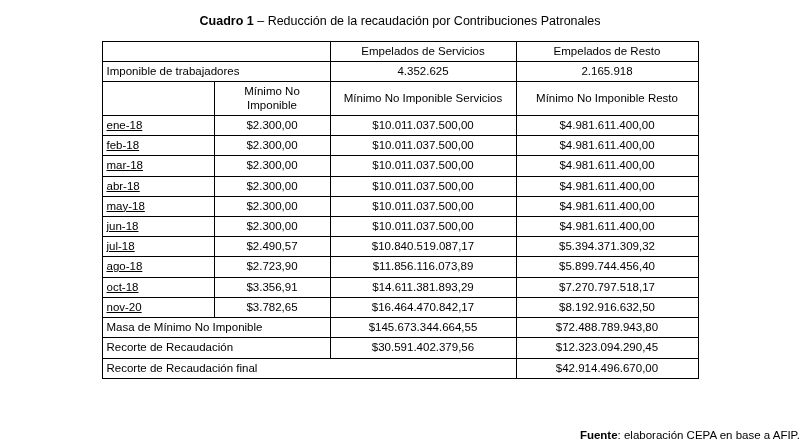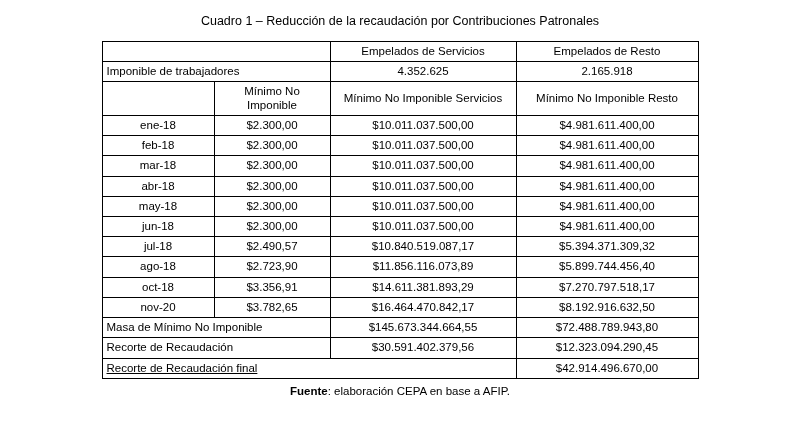--- a/index.html
+++ b/index.html
@@ -21,26 +21,27 @@
     box-sizing: border-box;
   }
   .caption-top {
     text-align: center;
     font-size: 12.5px;
     padding-top: 14px;
     padding-bottom: 12px;
     line-height: 1.2;
   }
   .caption-top .lead {
-    font-weight: normal;
+    font-weight: bold;
   }
   .caption-bottom {
-    text-align: center;
+    text-align: right;
     font-size: 11.5px;
     padding-top: 6px;
+    margin-top: 44px;
   }
   .caption-bottom .lead {
     font-weight: bold;
   }
   table.main {
     border-collapse: collapse;
     margin: 0 auto;
     width: 596px;
     table-layout: fixed;
   }
@@ -64,34 +65,34 @@
     text-align: center;
     font-size: 11.5px;
   }
   .hdr-sub {
     text-align: center;
     font-weight: bold;
     font-size: 11.5px;
     line-height: 1.2;
   }
   .row-label {
-    text-align: center;
-    font-size: 11.5px;
+    text-align: left;
+    font-size: 11.5px;
+    text-decoration: underline;
   }
   .total-label {
     text-align: left;
     padding-left: 6px;
     font-size: 11.5px;
   }
   .final-label {
     text-align: left;
     padding-left: 6px;
     font-size: 15px;
     font-weight: bold;
-    text-decoration: underline;
   }
   .final-value {
     text-align: center;
     font-size: 15px;
     font-weight: bold;
   }
 </style>
 </head>
 <body>
 

